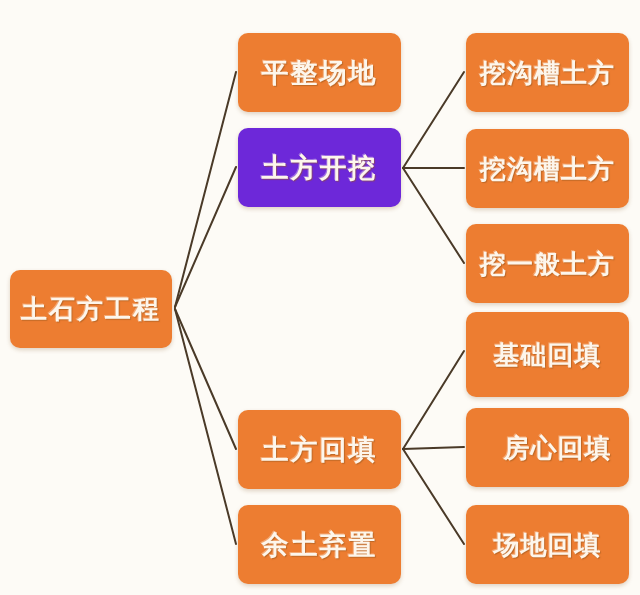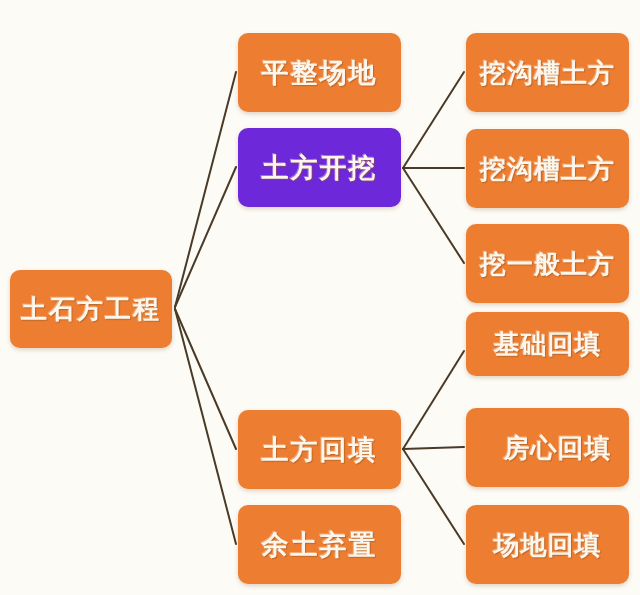--- a/index.html
+++ b/index.html
@@ -85,21 +85,21 @@
 
   <div class="node leaf" style="left: 466px; top: 33px; width: 163px; height: 79px; background: rgb(237, 125, 49);">
     <span class="node-label" style="color: rgb(253, 246, 236);">挖沟槽土方</span>
   </div>
   <div class="node leaf" style="left: 466px; top: 129px; width: 163px; height: 79px; background: rgb(237, 125, 49);">
     <span class="node-label" style="color: rgb(253, 246, 236);">挖沟槽土方</span>
   </div>
   <div class="node leaf" style="left: 466px; top: 224px; width: 163px; height: 79px; background: rgb(237, 125, 49);">
     <span class="node-label" style="color: rgb(253, 246, 236);">挖一般土方</span>
   </div>
-  <div class="node leaf" style="left: 466px; top: 312px; width: 163px; height: 64px; background: rgb(237, 125, 49);">
+  <div class="node leaf" style="left: 466px; top: 312px; width: 163px; height: 85px; background: rgb(237, 125, 49);">
     <span class="node-label" style="color: rgb(253, 246, 236);">基础回填</span>
   </div>
   <div class="node leaf" style="left: 466px; top: 408px; width: 163px; height: 79px; background: rgb(237, 125, 49); padding-left: 20px;">
     <span class="node-label" style="color: rgb(253, 246, 236);">房心回填</span>
   </div>
   <div class="node leaf" style="left: 466px; top: 505px; width: 163px; height: 79px; background: rgb(237, 125, 49);">
     <span class="node-label" style="color: rgb(253, 246, 236);">场地回填</span>
   </div>
 
 </div>

